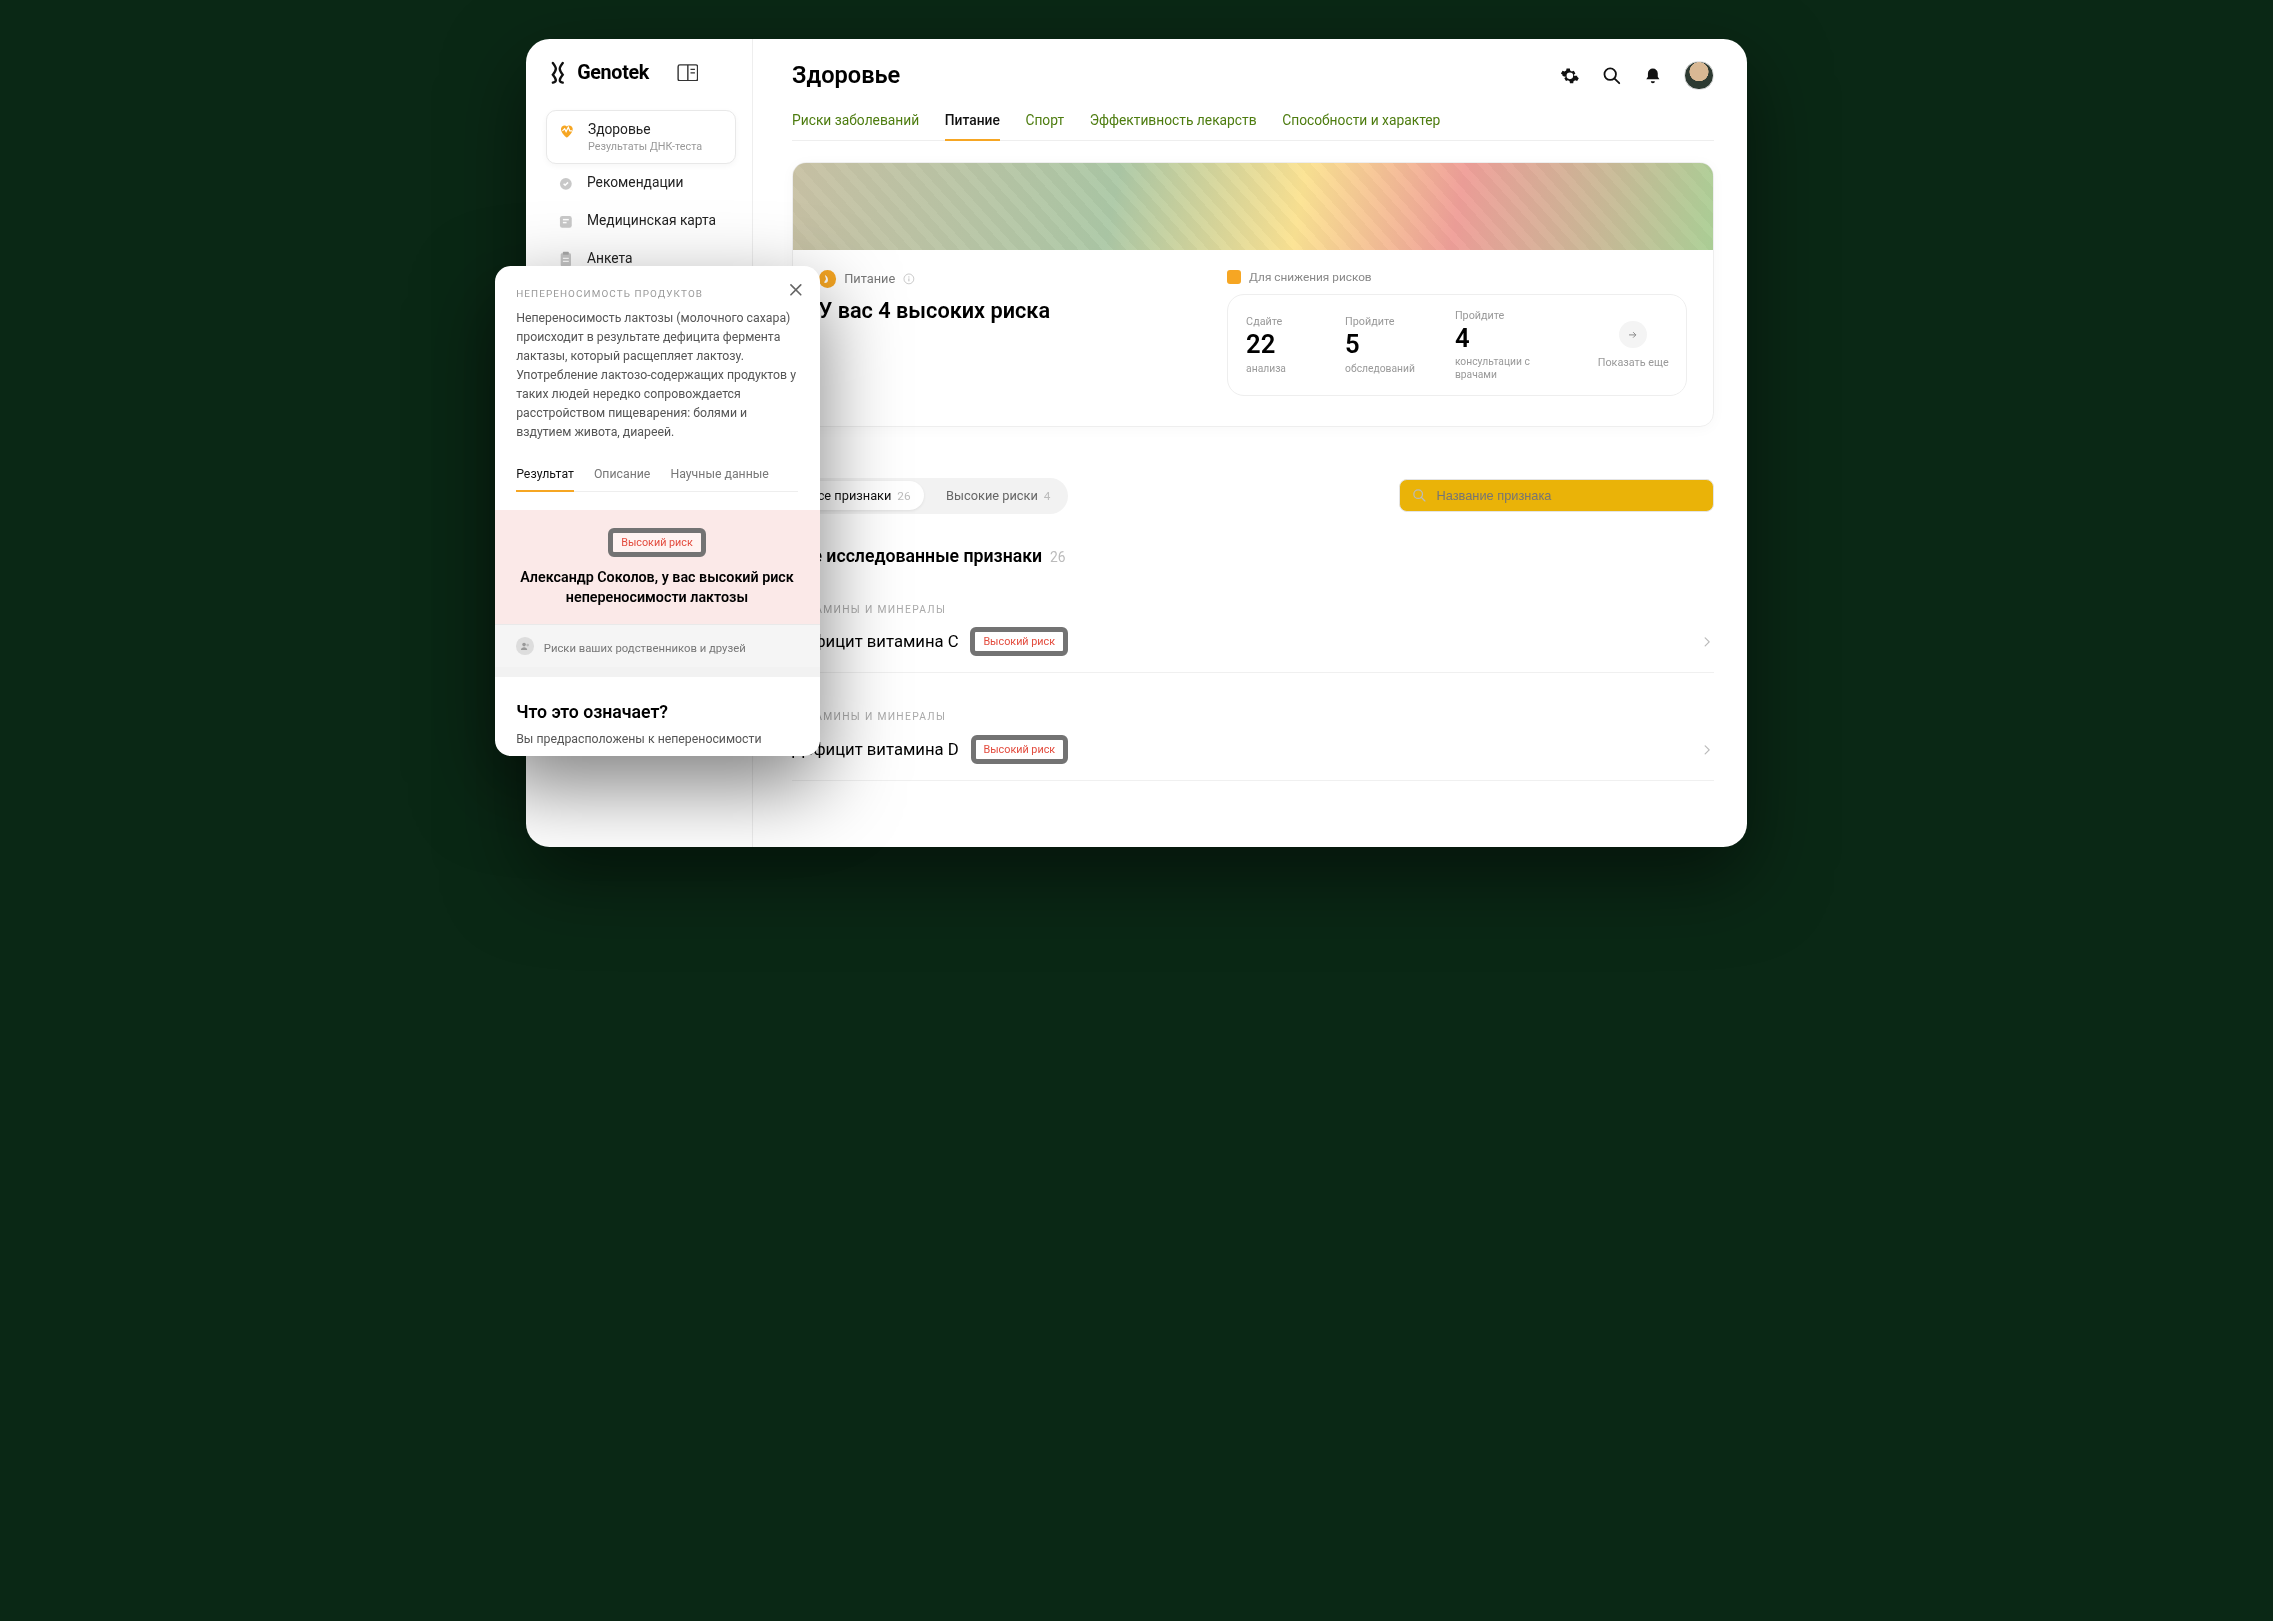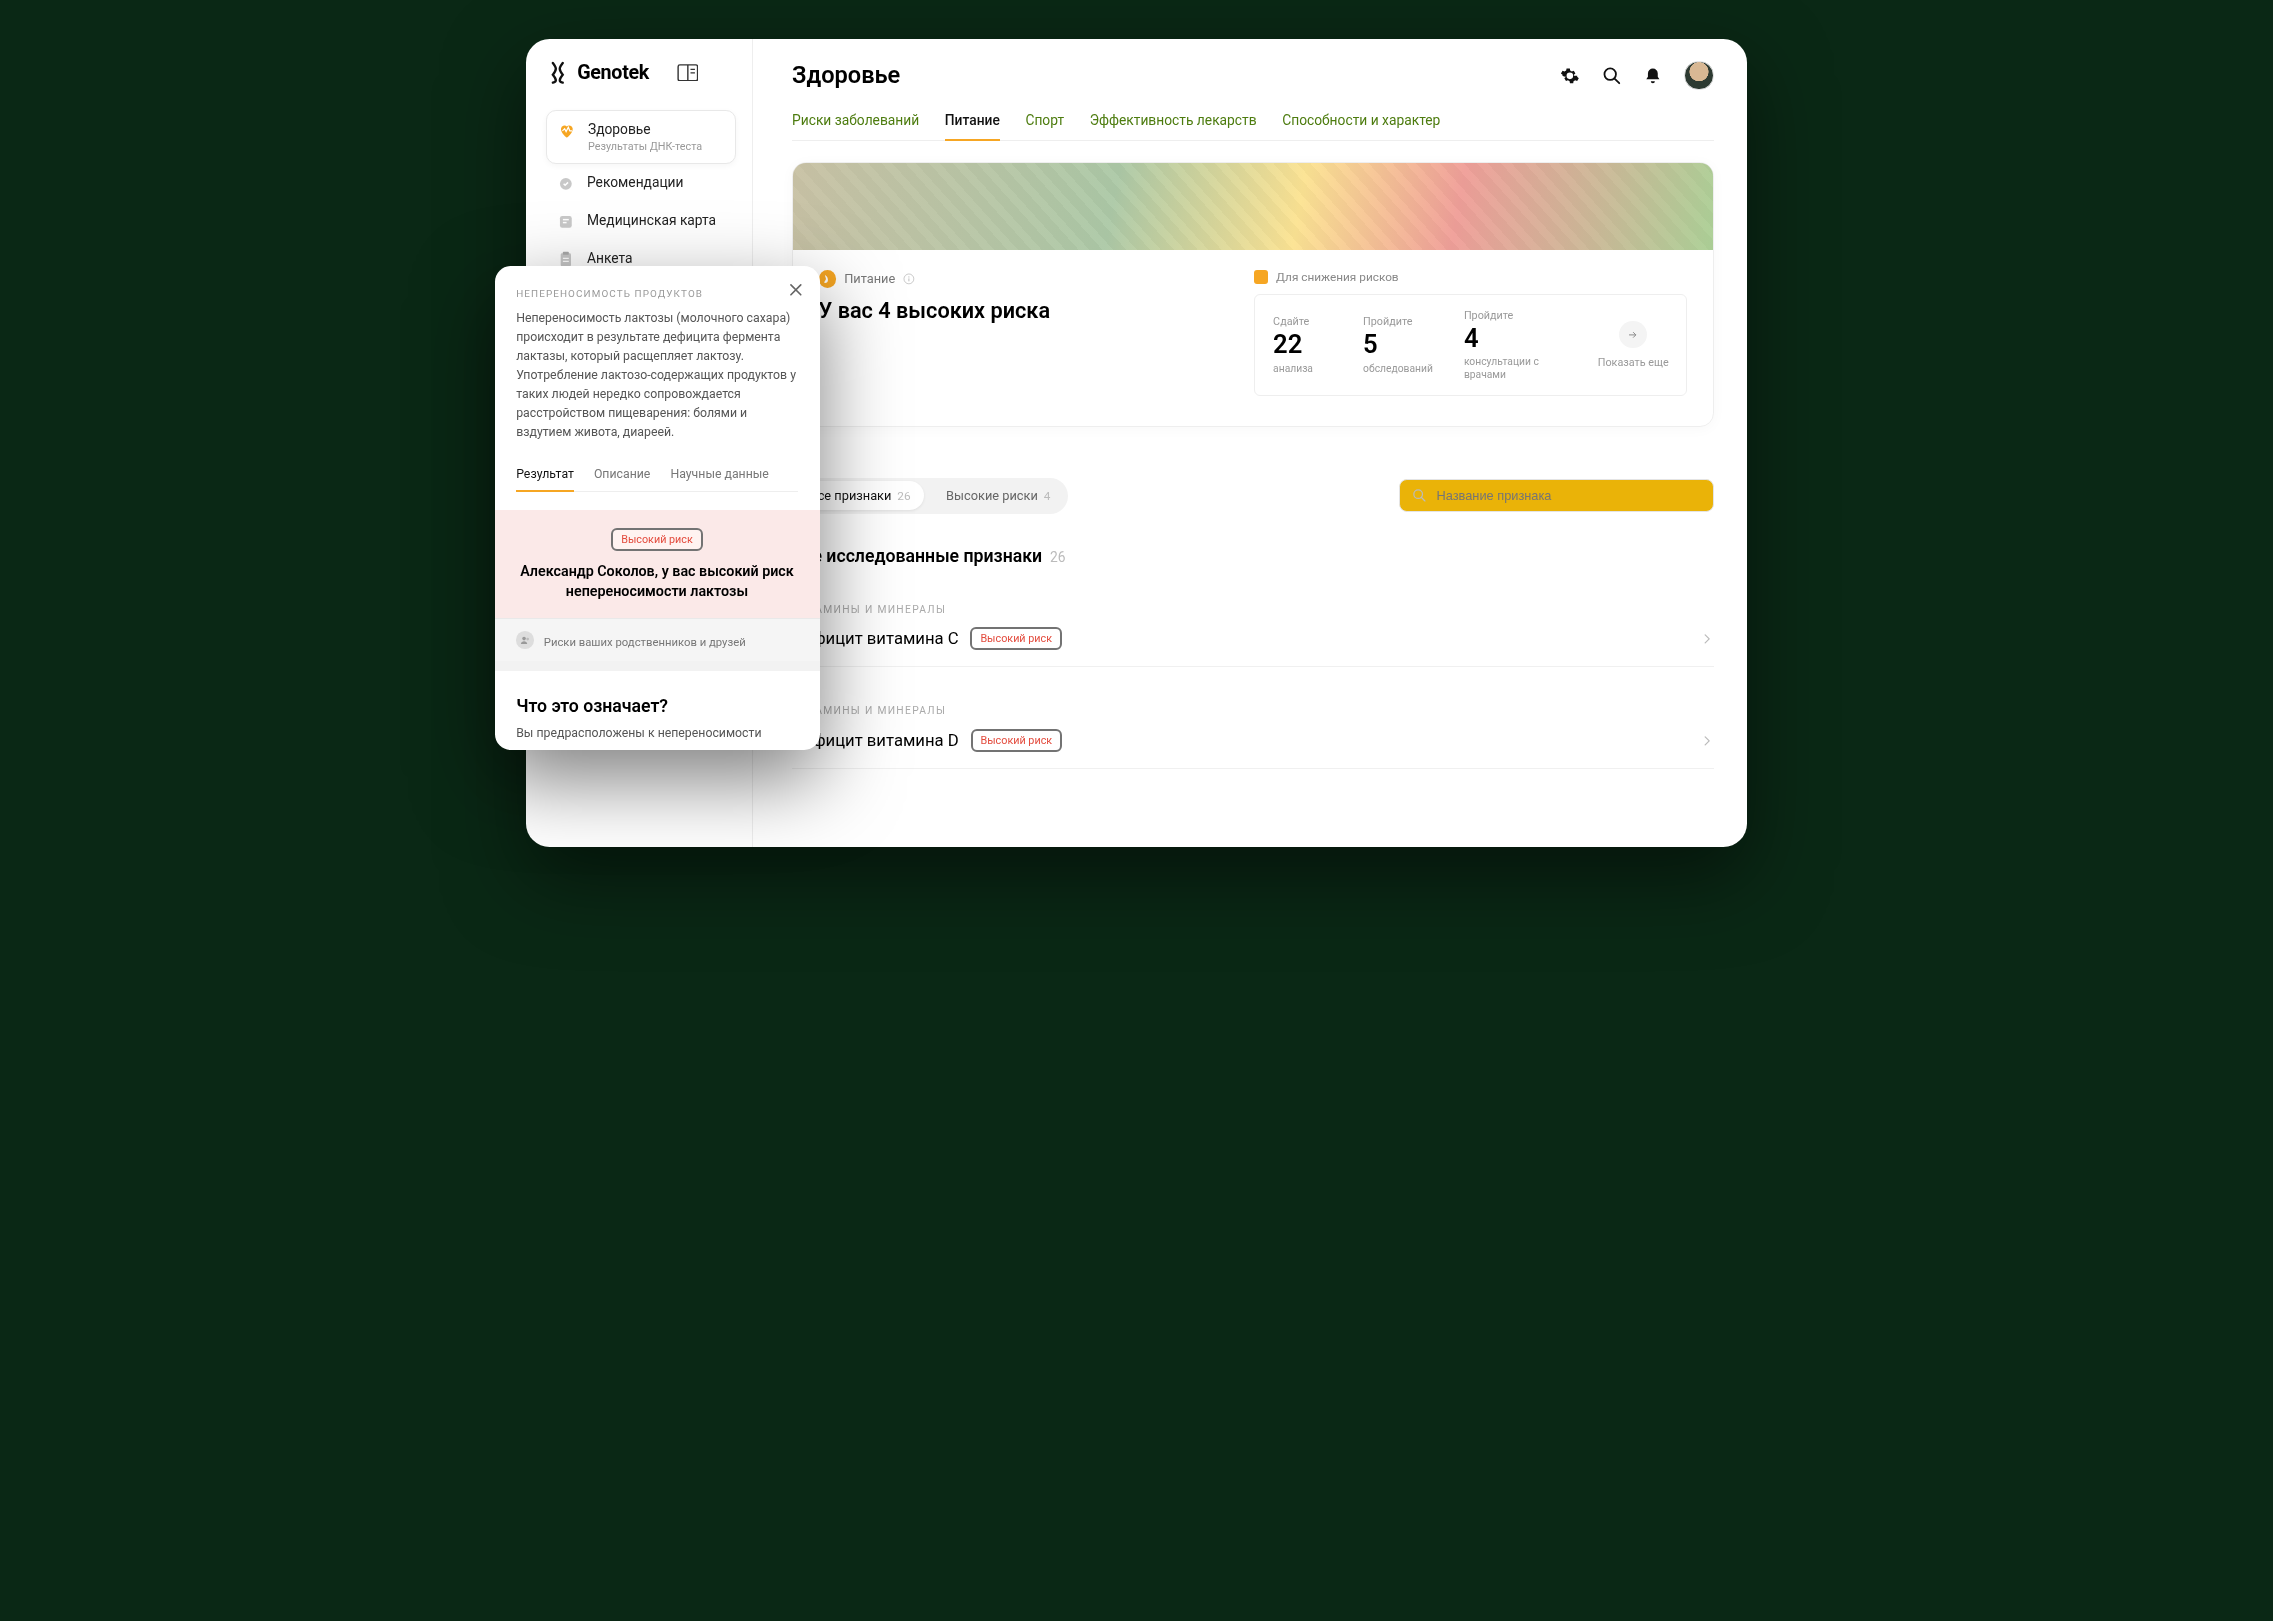--- a/index.html
+++ b/index.html
@@ -69,21 +69,21 @@
     linear-gradient(100deg, rgba(180,170,130,.7), rgba(110,160,100,.55) 35%, rgba(250,210,80,.6) 55%, rgba(230,100,90,.6) 72%, rgba(140,190,110,.7)),
     repeating-linear-gradient(48deg, rgba(255,255,255,.12) 0 7.9px, rgba(0,0,0,.06) 7.9px 17.7px);
   }
   .hero-body { padding:19.7px 25.6px 29.6px; display:flex; gap:39px; }
   .hero-left { flex:1; }
   .hero-left .label { display:flex; align-items:center; gap:7.9px; color:#777; font-size:12.8px; margin-bottom:9.9px; }
   .hero-left .label .dot { width:17.7px; height:17.7px; border-radius:50%; background:#f6a623; display:flex; align-items:center; justify-content:center; }
   .hero-left h2 { font-size:21.7px; font-weight:600; }
   .hero-right .rr-label { font-size:11.8px; color:#888; display:flex; align-items:center; gap:7.9px; margin-bottom:9.9px; }
   .rr-label .sq { width:13.8px; height:13.8px; background:#f6a623; border-radius:3px; }
-  .stats-card { border:1px solid #eee; border-radius:6px; padding:13.8px 17.7px; display:flex; align-items:center; gap:31px; }
+  .stats-card { border:1px solid #eee; border-radius:17px; padding:13.8px 17.7px; display:flex; align-items:center; gap:40px; }
   .stat { min-width:59px; }
   .stat .cap { font-size:10.8px; color:#999; margin-bottom:3.9px; }
   .stat .num { font-size:25.6px; font-weight:600; line-height:1; }
   .stat .sub { font-size:10.3px; color:#999; margin-top:3.9px; max-width:89px; }
   .show-more { display:flex; flex-direction:column; align-items:center; gap:7.9px; font-size:10.8px; color:#999; margin-left:13.8px; }
   .show-more .circle { width:27.6px; height:27.6px; border-radius:50%; background:#f4f4f4; display:flex; align-items:center; justify-content:center; }
 
   
   .filters { margin-top:51px; display:flex; align-items:center; justify-content:space-between; gap:23.6px; }
   .chipset { display:flex; gap:7.9px; background:#f2f2f2; padding:3.9px; border-radius:19.7px; }
@@ -96,21 +96,21 @@
   }
   .search input { border:none; outline:none; background:transparent; font-size:12.8px; flex:1; color:#333; }
 
   .section-title { margin-top:31.5px; font-size:17.7px; font-weight:600; display:flex; align-items:baseline; gap:7.9px;}
   .section-title .count { color:#bbb; font-size:13.8px; font-weight:400;}
 
   .group-label { margin-top:37px; font-size:10.3px; letter-spacing:1.3px; color:#aaa; text-transform:uppercase; }
   .result-row { display:flex; align-items:center; justify-content:space-between; padding:11.8px 0 15.8px; border-bottom:1px solid #f0f0f0; cursor:pointer;}
   .result-row .left { display:flex; align-items:center; gap:11.8px; }
   .result-row .name { font-size:16.7px; }
-  .badge-risk { font-size:10.8px; color:#e34b3d; border:2px solid #737373; border-radius:5.9px; padding:3px 7.9px; }
+  .badge-risk { font-size:10.8px; color:#e34b3d; border:5px solid #737373; border-radius:5.9px; padding:3px 7.9px; }
 
   .chev { width:13.8px; height:13.8px; }
 
   
   .mobile-card {
     position:absolute; top:227px; left:-31.5px;
     width:325px; background:#fff; border-radius:15.8px;
     box-shadow: 0 29.6px 79px rgba(0,0,0,.5);
     padding:21.7px 21.7px 9.9px;
     overflow:hidden;

